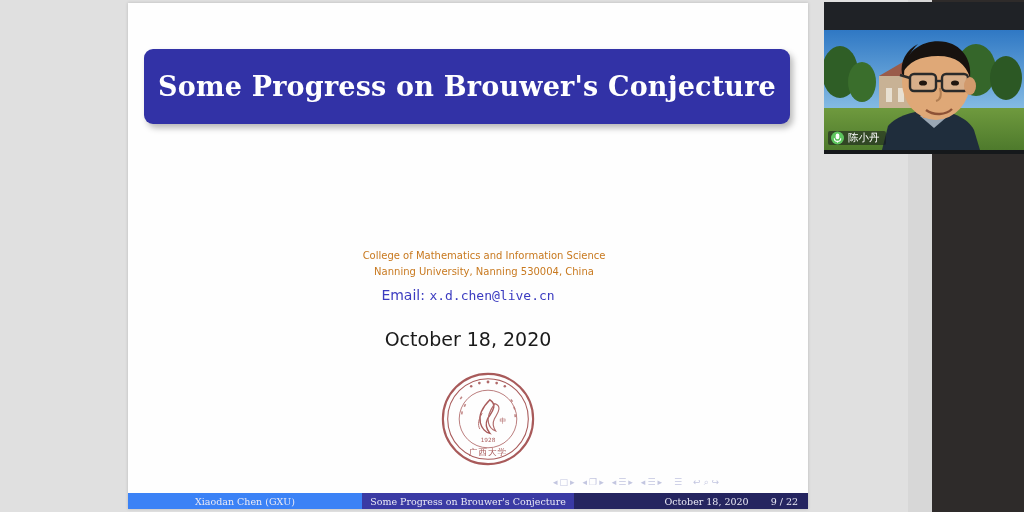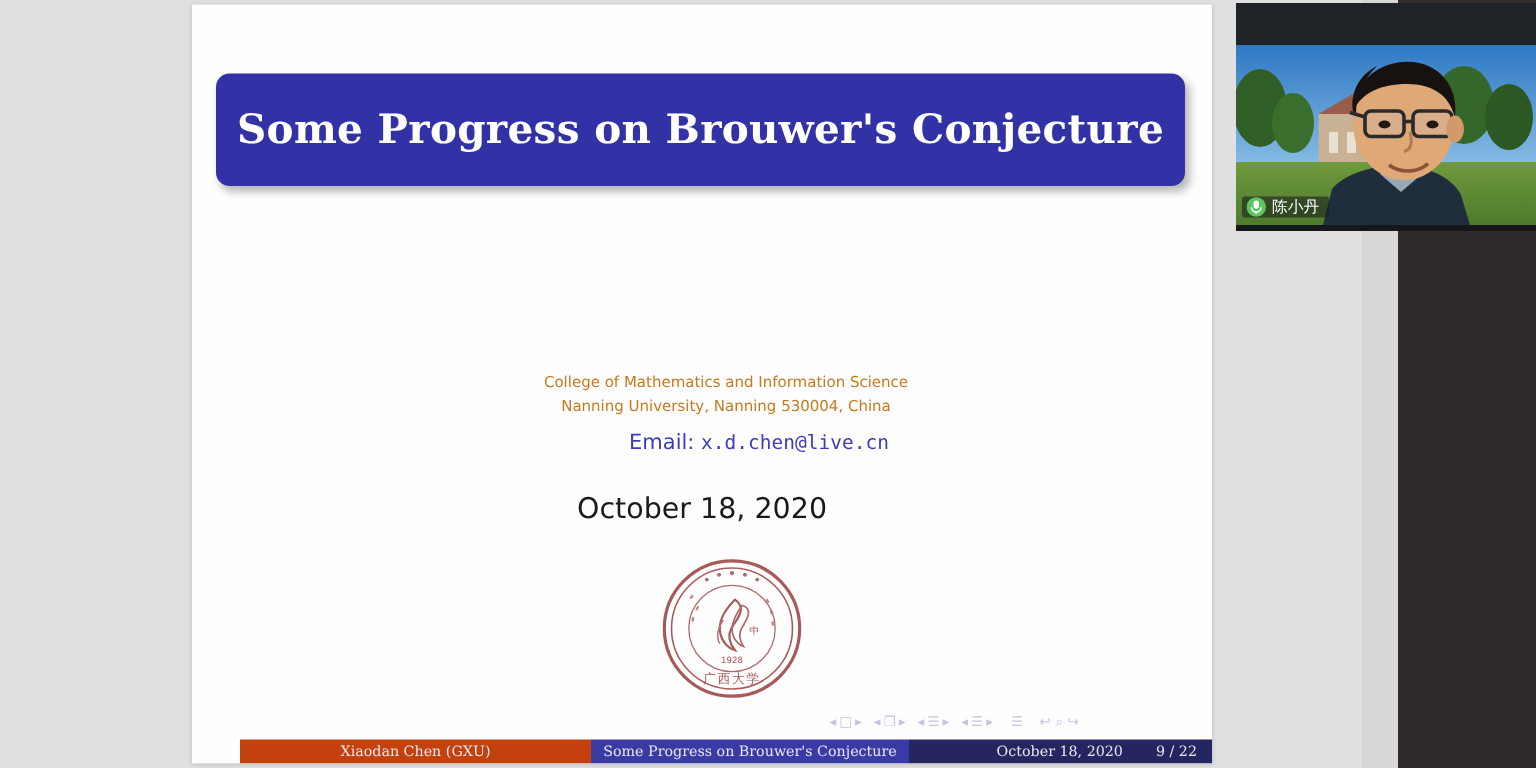--- a/index.html
+++ b/index.html
@@ -35,21 +35,21 @@
     font-size:25px;color:#1a1a1a;font-family:"DejaVu Sans",sans-serif;
   }
   .affil-line{
     position:absolute;left:0;width:680px;text-align:center;
     color:#c8791f;font-size:10px;font-family:"DejaVu Sans",sans-serif;margin-left:16px;
   }
   #affil-1{top:247px;}
   #affil-2{top:263px;}
   #email-line{
     position:absolute;left:0;top:284px;width:680px;text-align:center;
-    color:#3b3bc0;font-size:14px;font-family:"DejaVu Sans",sans-serif;margin-left:38px;
+    color:#3b3bc0;font-size:14px;font-family:"DejaVu Sans",sans-serif;
   }
   #email-address{font-family:"DejaVu Sans Mono",monospace;font-size:13px;color:#3b3bc0;}
   #slide-date{
     position:absolute;left:0;top:325px;width:680px;text-align:center;
     font-size:19px;color:#1a1a1a;
   }
   
   #university-seal{
     position:absolute;left:312px;top:368px;width:96px;height:96px;
   }
@@ -59,21 +59,21 @@
     display:flex;align-items:center;gap:3px;
     color:#c3c6e0;font-size:9px;line-height:1;user-select:none;
   }
   #beamer-nav .nav-group{display:flex;align-items:center;gap:2px;margin-right:5px;}
   #beamer-nav .nav-sym{font-size:9px;}
   
   #slide-footer{
     position:absolute;left:0;bottom:0;width:680px;height:16px;display:flex;
     font-size:9.5px;color:#e9e9f5;font-family:"DejaVu Serif",serif;
   }
-  #footer-author{flex:0 0 234px;background:#c2410c;display:flex;align-items:center;justify-content:center;margin-left:32px;}
+  #footer-author{flex:0 0 234px;background:#3b82f6;display:flex;align-items:center;justify-content:center;}
   #footer-title{flex:0 0 212px;background:#3a3aa4;display:flex;align-items:center;justify-content:center;}
   #footer-meta{flex:1;background:#252560;display:flex;align-items:center;justify-content:flex-end;padding-right:10px;gap:22px;}
 
   
   #video-panel{position:absolute;left:824px;top:2px;width:200px;height:148px;background:#1f2226;}
   #video-header{
     position:absolute;left:0;top:0;width:200px;height:28px;background:#be185d;
     display:flex;align-items:center;justify-content:space-between;padding:0 22px;box-sizing:border-box;margin-top:36px;
   }
   #speaking-label{color:#f0f0f0;font-size:10.5px;white-space:nowrap;}

